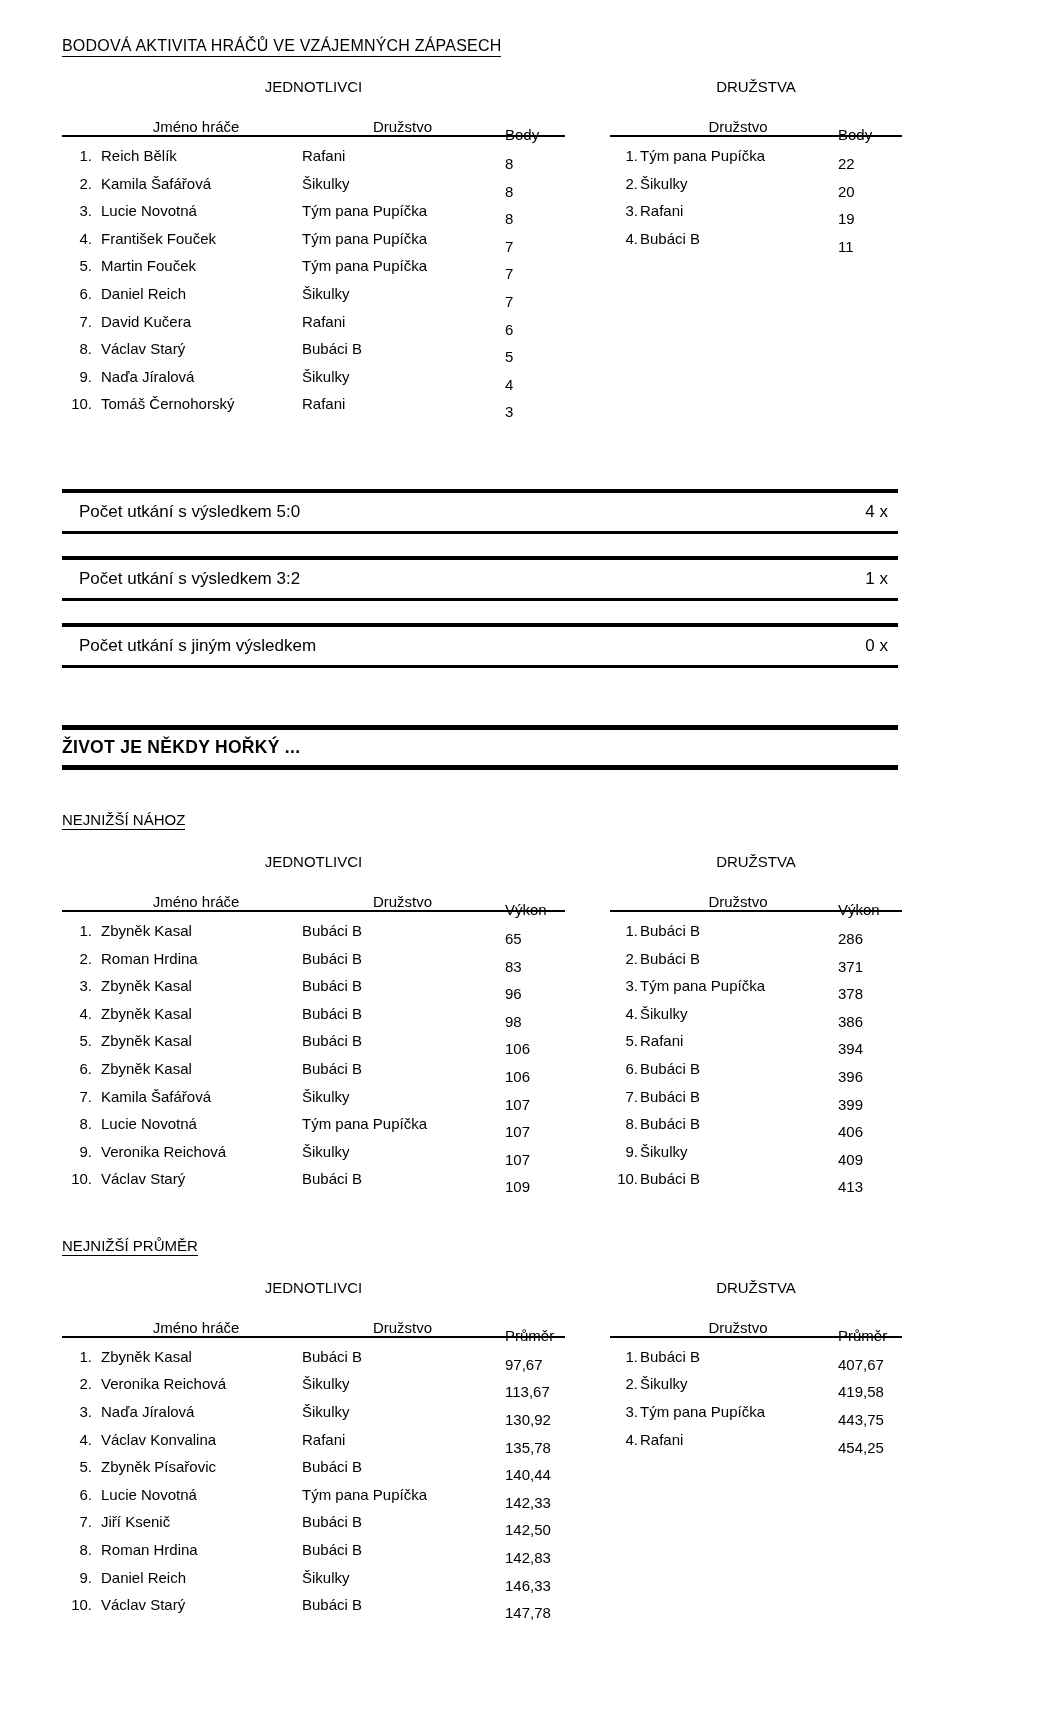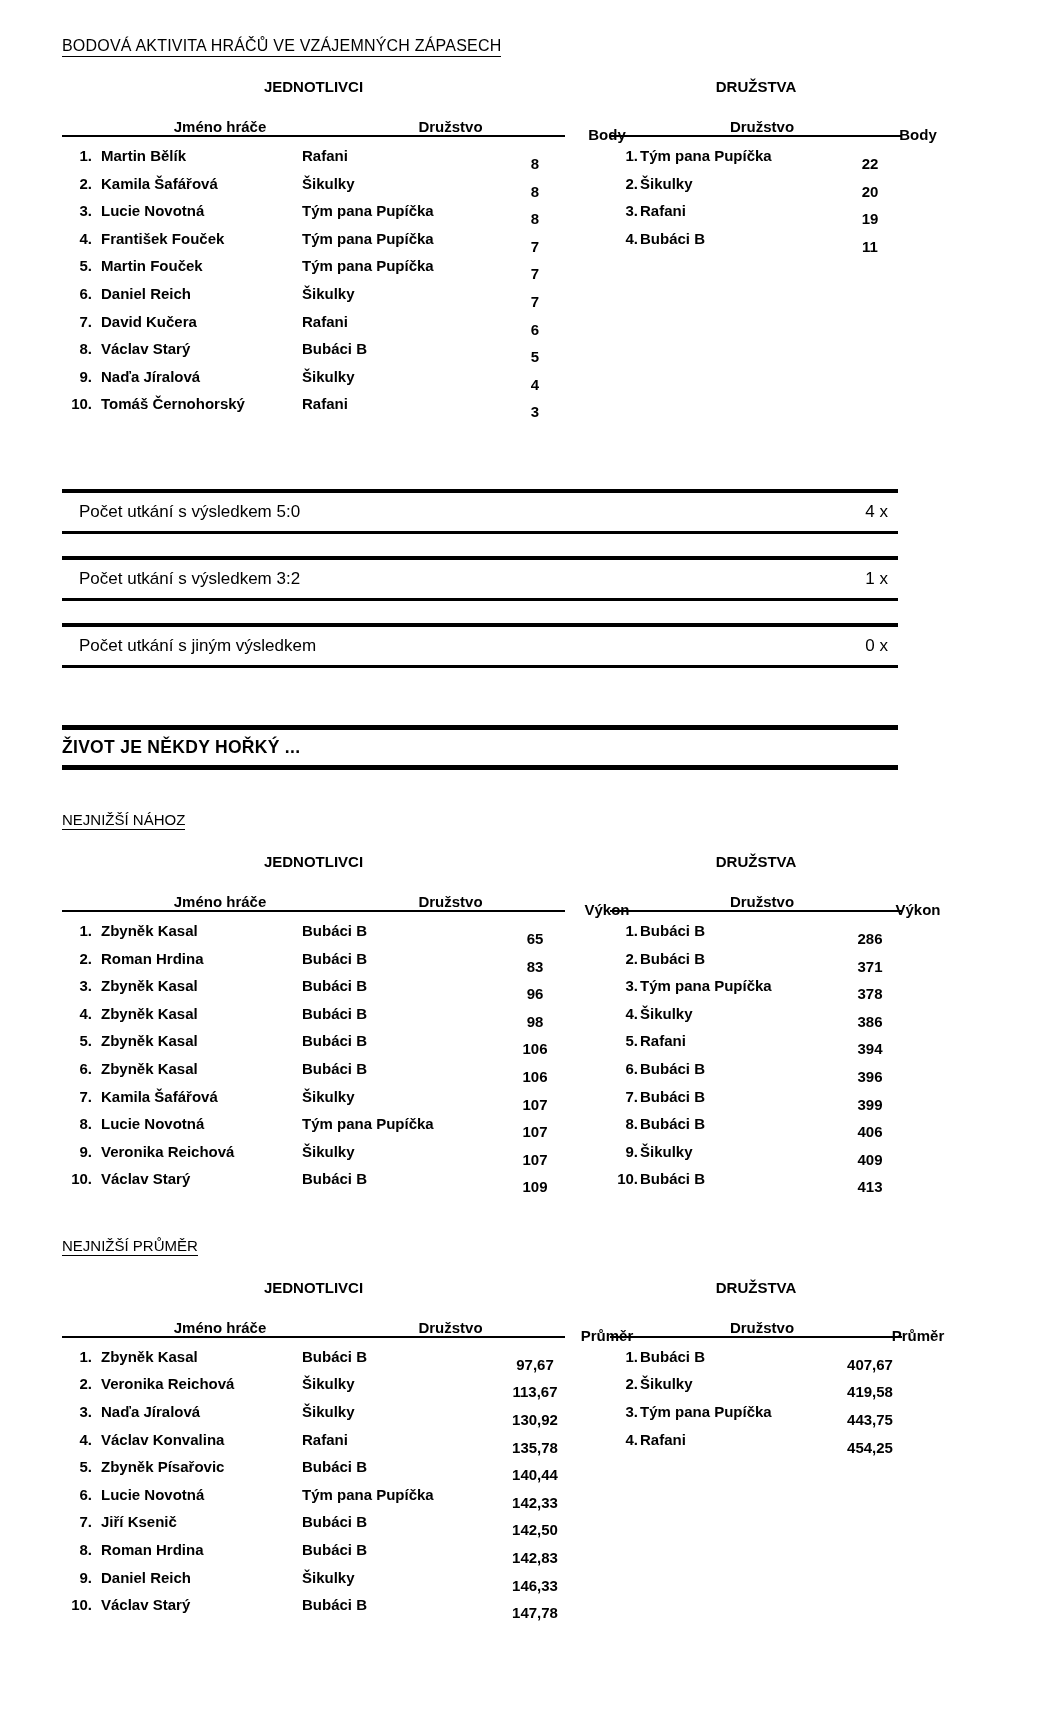--- a/index.html
+++ b/index.html
@@ -20,21 +20,20 @@
     line-height: 16px;
     letter-spacing: 0.2px;
     padding-bottom: 2px;
     border-bottom: 1.5px solid #000;
   }
 
   .two-col {
     display: flex;
     justify-content: space-between;
     width: 840px;
-    font-weight: bold;
   }
   .two-col.s1 { margin-top: 21px; }
   .two-col.s2, .two-col.s3 { margin-top: 23px; }
   .tcol-left  { width: 503px; }
   .tcol-right { width: 292px; }
 
   .tcol-heading {
     text-align: center;
     font-size: 15px;
     line-height: 18px;
@@ -42,30 +41,29 @@
   }
 
   .grid-ind  { display: grid; grid-template-columns: 30px 208px 205px 60px; }
   .grid-team { display: grid; grid-template-columns: 28px 200px 64px; }
 
   .thead {
     height: 27px;
     align-items: center;
     border-bottom: 2px solid #000;
     font-size: 15px;
-    gap: 24px;
   }
   .th { text-align: center; }
   .tbody { padding-top: 2px; }
   .trow { height: 27.6px; align-items: center; }
 
   .c-rank { text-align: right; white-space: nowrap; }
   .c-name { padding-left: 9px; white-space: nowrap; }
   .c-team { padding-left: 2px; white-space: nowrap; }
-  .c-val  { text-align: center; white-space: nowrap; margin-top: 16px; }
+  .c-val  { text-align: left; white-space: nowrap; margin-top: 16px; }
   .th.c-name, .th.c-team { padding-left: 0; }
 
   .bars { margin-top: 74px; width: 836px; }
   .bar {
     width: 836px;
     height: 45px;
     border-top: 4px solid #000;
     border-bottom: 3px solid #000;
     margin-bottom: 22px;
     display: flex;
@@ -112,21 +110,21 @@
       <div class="thead grid-ind">
         <span class="c-rank"></span>
         <span class="th c-name">Jméno hráče</span>
         <span class="th c-team">Družstvo</span>
         <span class="th c-val">Body</span>
       </div>
       <div class="tbody">
 
       <div class="trow grid-ind">
             <span class="c-rank">1.</span>
-            <span class="c-name">Martin Bělík</span>
+            <span class="c-name">Reich Bělík</span>
             <span class="c-team">Rafani</span>
             <span class="c-val">8</span>
           </div>
           <div class="trow grid-ind">
             <span class="c-rank">2.</span>
             <span class="c-name">Kamila Šafářová</span>
             <span class="c-team">Šikulky</span>
             <span class="c-val">8</span>
           </div>
           <div class="trow grid-ind">

